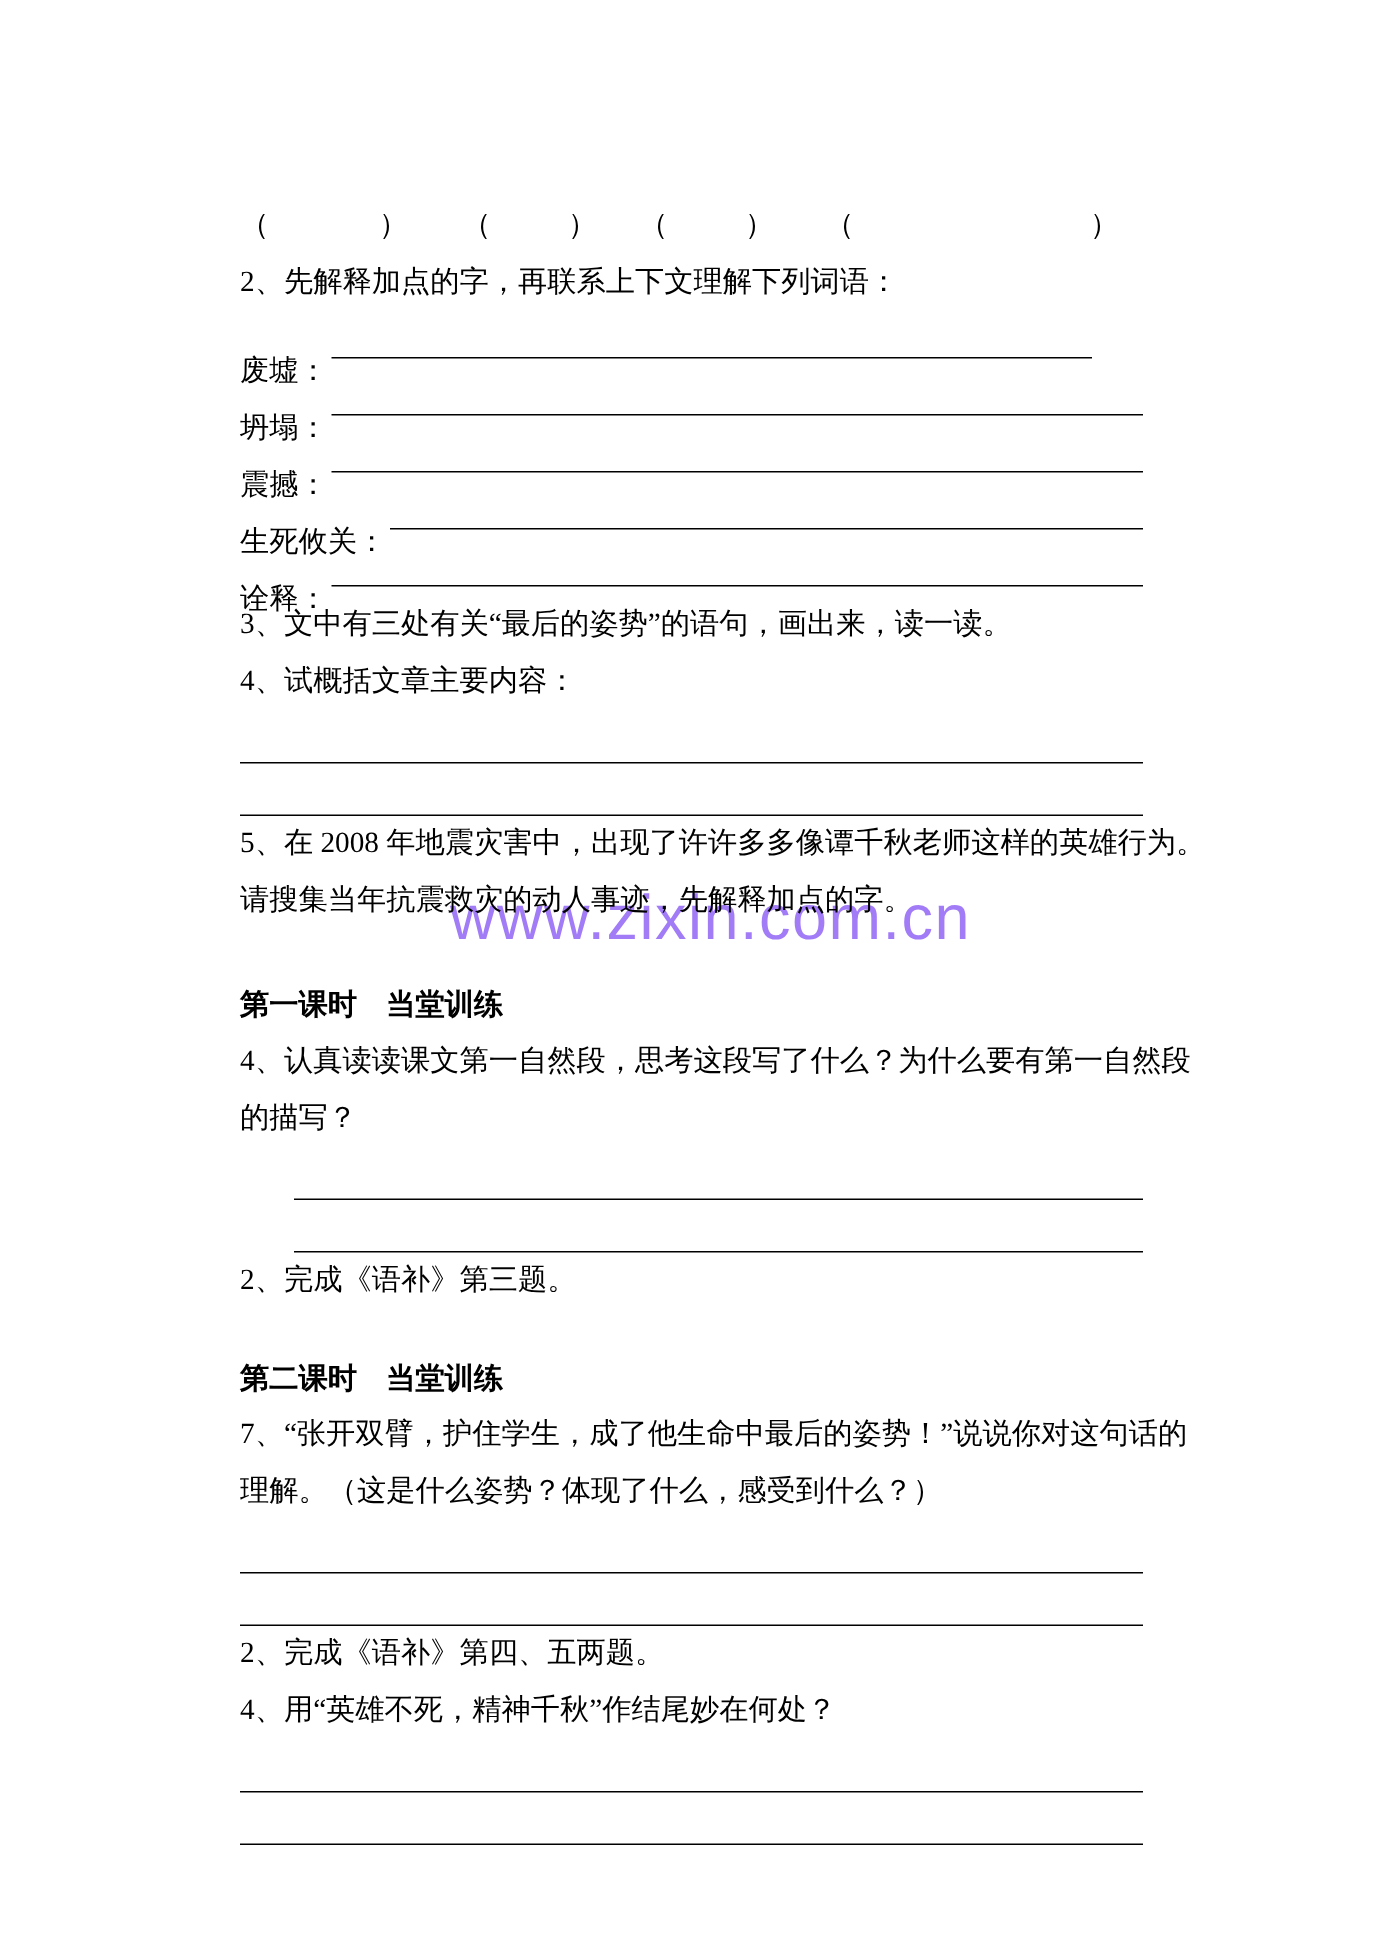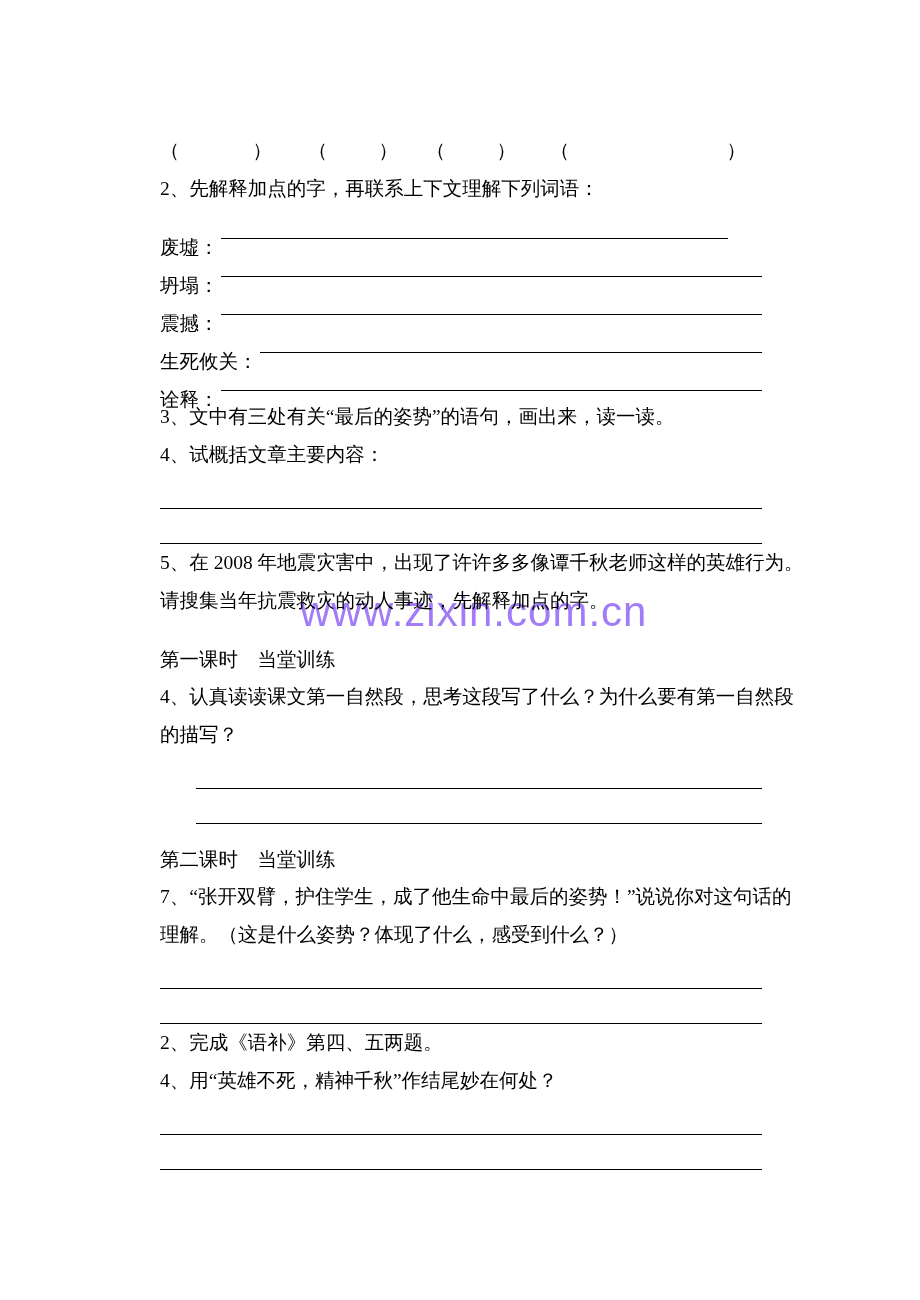--- a/index.html
+++ b/index.html
@@ -49,23 +49,24 @@
     flex: 1;
     border-bottom: 1px solid #000;
     margin-bottom: 7px;
     margin-left: 2px;
   }
   .word-row .blank.short { margin-right: 34px; }
   .blank-line { height: 35px; border-bottom: 1px solid #000; }
   .blank-line.indent { margin-left: 36px; }
   .heading {
     height: 38px;
-    font-weight: normal;
+    font-weight: bold;
     font-family: "Liberation Sans", "DejaVu Sans", sans-serif;
     white-space: nowrap;
+    margin-top: 11px;
   }
   .spacer-a { height: 20px; }
   .spacer-b { height: 16px; }
 </style>
 </head>
 <body>
 
 <div class="page">
 
   <div class="watermark">www.zixin.com.cn</div>
@@ -123,20 +124,21 @@
     <div class="row">5、在 2008 年地震灾害中，出现了许许多多像谭千秋老师这样的英雄行为。</div>
     <div class="row">请搜集当年抗震救灾的动人事迹，先解释加点的字。</div>
 
     <div class="spacer-a"></div>
 
     <div class="heading">第一课时　当堂训练</div>
     <div class="row">4、认真读读课文第一自然段，思考这段写了什么？为什么要有第一自然段</div>
     <div class="row">的描写？</div>
     <div class="blank-line indent"></div>
     <div class="blank-line indent"></div>
+    <div class="row">2、完成《语补》第三题。</div>
 
     <div class="spacer-b"></div>
 
     <div class="heading">第二课时　当堂训练</div>
     <div class="row">7、“张开双臂，护住学生，成了他生命中最后的姿势！”说说你对这句话的</div>
     <div class="row">理解。（这是什么姿势？体现了什么，感受到什么？）</div>
     <div class="blank-line"></div>
     <div class="blank-line"></div>
     <div class="row">2、完成《语补》第四、五两题。</div>
     <div class="row">4、用“英雄不死，精神千秋”作结尾妙在何处？</div>

